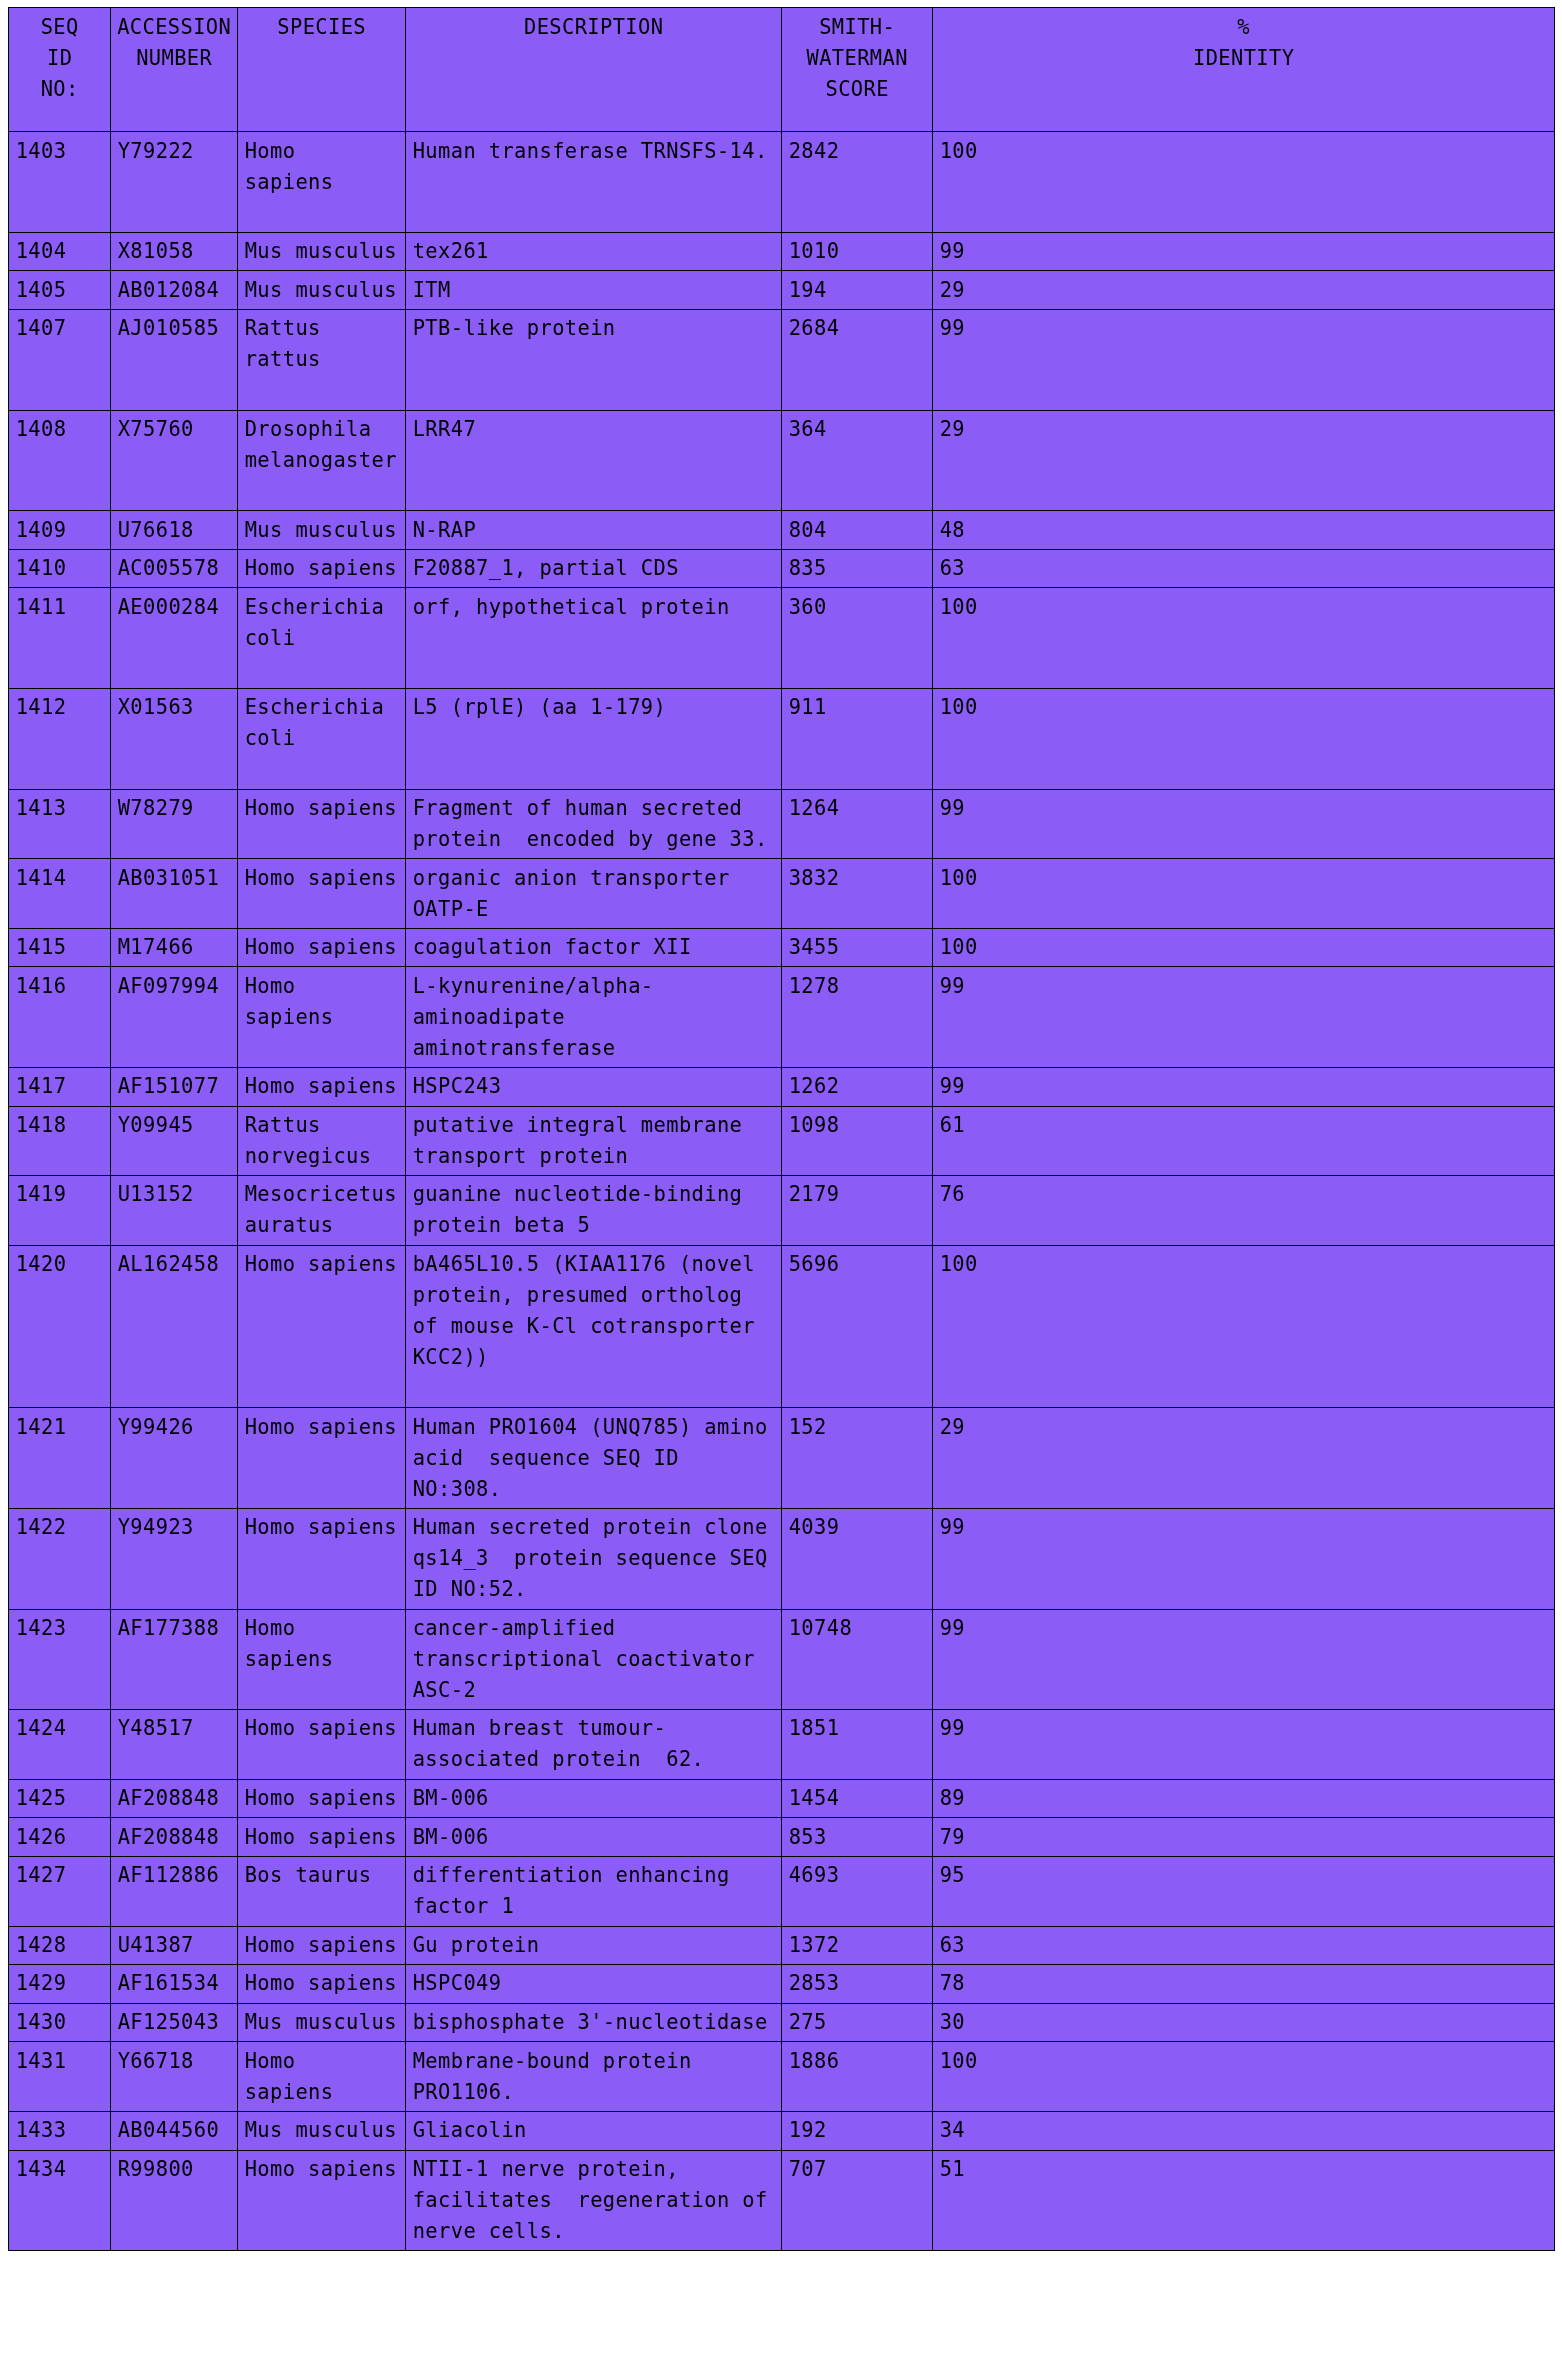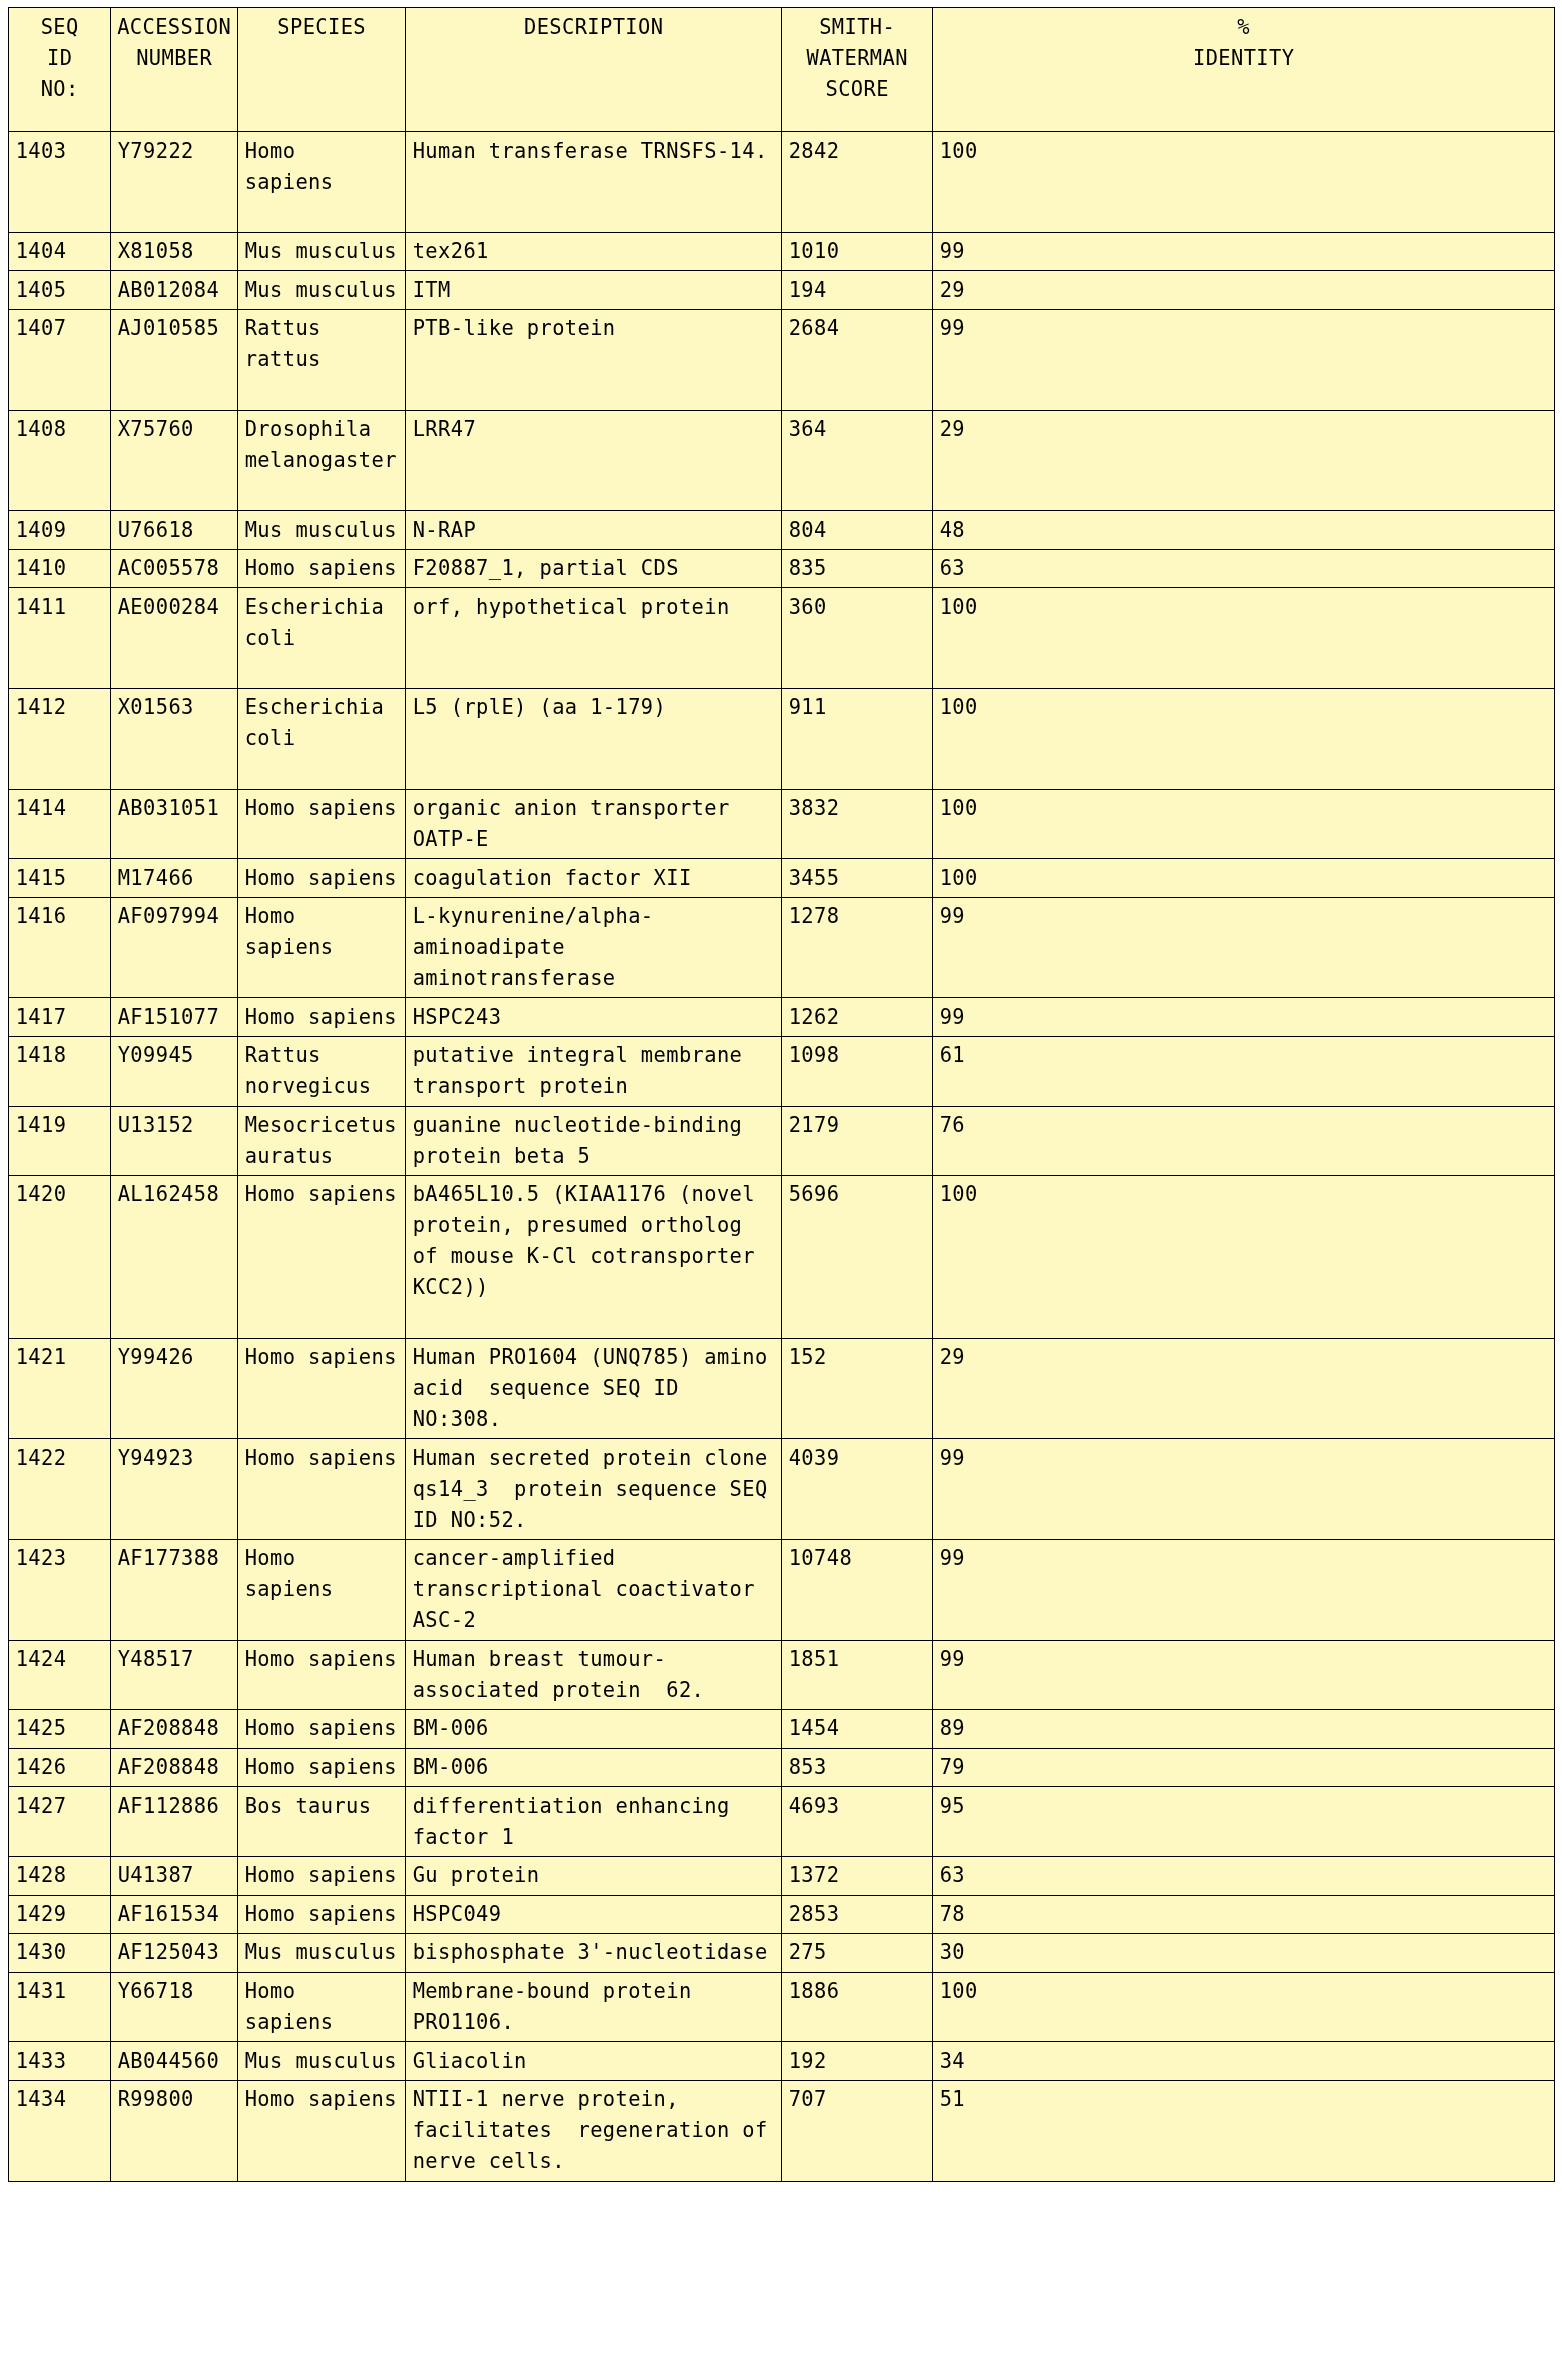--- a/index.html
+++ b/index.html
@@ -19,21 +19,21 @@
     min-height: 2366px;
     background: #ffffff;
     padding: 0;
     box-sizing: border-box;
   }
   table.seq-table {
     border-collapse: collapse;
     table-layout: fixed;
     width: 1546px;
     margin: 6.5px 0 0 8.2px;
-    background: #fef9c3;
+    background: #8b5cf6;
   }
   table.seq-table col.c-seq   { width: 102px; }
   table.seq-table col.c-acc   { width: 127px; }
   table.seq-table col.c-spe   { width: 168px; }
   table.seq-table col.c-desc  { width: 376px; }
   table.seq-table col.c-score { width: 151px; }
   table.seq-table col.c-ident { width: 622px; }
 
   table.seq-table th,
   table.seq-table td {
@@ -158,20 +158,29 @@
         <tr class="rh-3">
           <td>1412</td>
           <td>X01563</td>
           <td>Escherichia
 coli</td>
           <td>L5 (rplE) (aa 1-179)</td>
           <td>911</td>
           <td>100</td>
         </tr>
         <tr class="rh-2">
+          <td>1413</td>
+          <td>W78279</td>
+          <td>Homo sapiens</td>
+          <td>Fragment of human secreted
+protein  encoded by gene 33.</td>
+          <td>1264</td>
+          <td>99</td>
+        </tr>
+        <tr class="rh-2">
           <td>1414</td>
           <td>AB031051</td>
           <td>Homo sapiens</td>
           <td>organic anion transporter
 OATP-E</td>
           <td>3832</td>
           <td>100</td>
         </tr>
         <tr class="rh-1">
           <td>1415</td>

